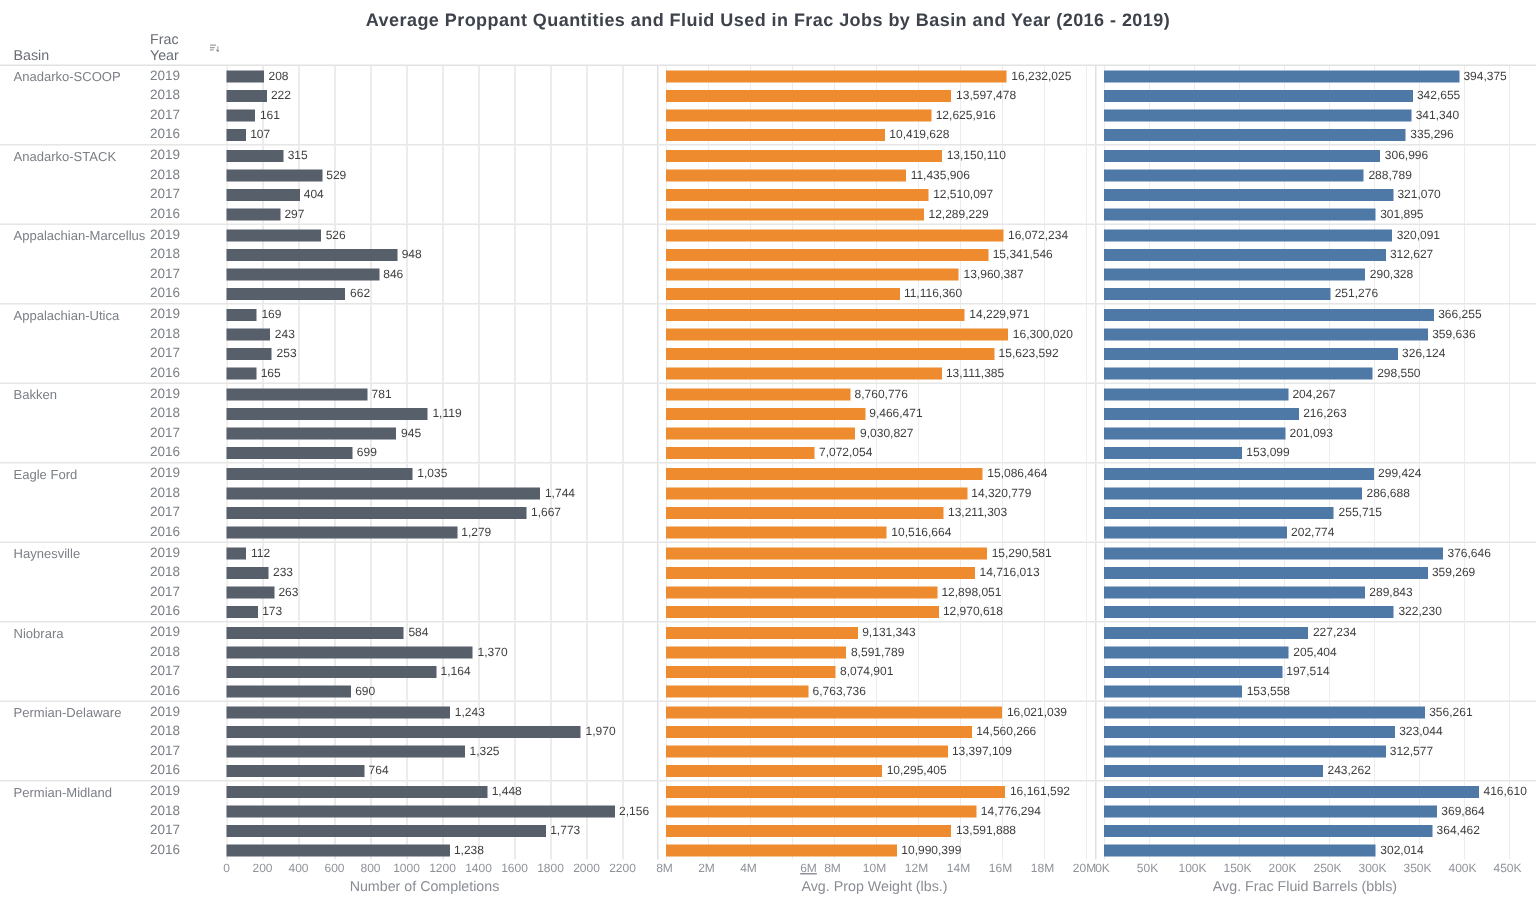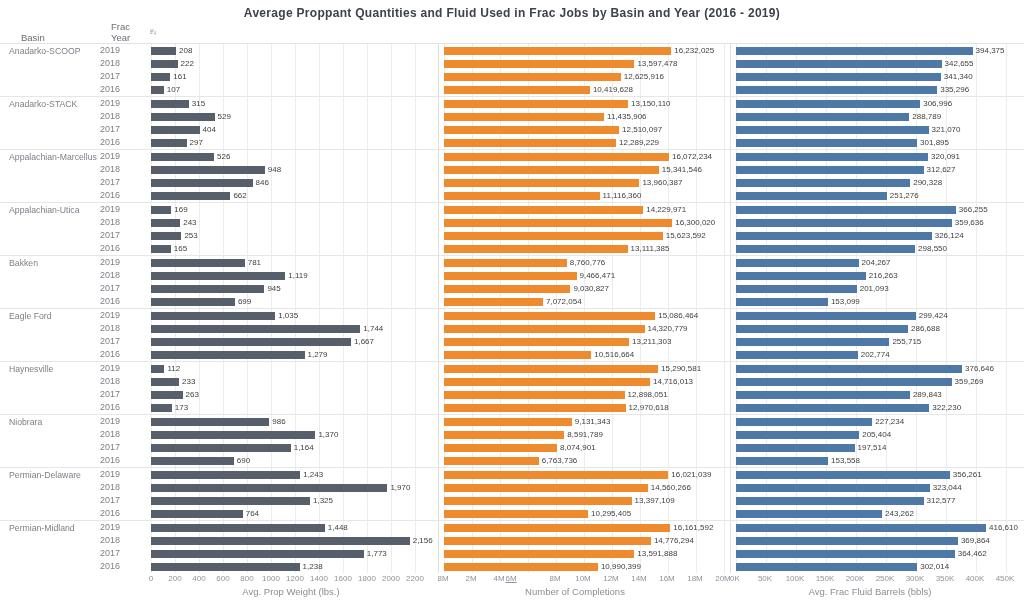--- a/index.html
+++ b/index.html
@@ -5,21 +5,21 @@
   html,body { margin:0; padding:0; background:#ffffff; font-family:"Liberation Sans", sans-serif; }
   .viz { position:relative; width:1024px; height:601px; background:#fff; overflow:hidden; }
 
   .title { text-align:center; padding-top:6px; height:22px; font-size:12px; font-weight:600;
            color:#3d424b; letter-spacing:.3px; }
 
   .hrow { display:flex; align-items:flex-end; height:15px; border-bottom:1px solid #e2e2e2;
           font-size:9.5px; color:#696d74; }
   .hrow .hlabel { display:flex; align-items:center; gap:2px; }
 
-  .c-basin { width:91px; padding-left:21px; box-sizing:content-box; }
+  .c-basin { width:91px; padding-left:9px; box-sizing:content-box; }
   .c-year  { width:46px; }
   .c-p1 { width:292px; } .c-p2 { width:292px; } .c-p3 { width:294px; }
 
   .group { display:flex; border-bottom:1px solid #e6e6e6; }
   .group:last-child { border-bottom:none; }
 
   .g-basin { width:91px; padding-left:9px; font-size:8.7px; color:#7c8087; padding-top:2px;
              white-space:nowrap; overflow:visible; }
   .g-years { width:46px; display:flex; flex-direction:column; }
   .g-years span { height:13px; line-height:13px; font-size:9px; color:#7c8087; }
@@ -518,21 +518,21 @@
         <div class="g-basin">Niobrara</div>
         <div class="g-years">
           <span>2019</span>
           <span>2018</span>
           <span>2017</span>
           <span>2016</span>
         </div>
         <div class="panel p1">
           <div class="brow">
             <div class="bar" style="width: 118.3px; background: rgb(87, 95, 106);"></div>
-            <span class="blabel">986</span>
+            <span class="blabel">584</span>
           </div>
           <div class="brow">
             <div class="bar" style="width: 164.4px; background: rgb(87, 95, 106);"></div>
             <span class="blabel">1,370</span>
           </div>
           <div class="brow">
             <div class="bar" style="width: 139.7px; background: rgb(87, 95, 106);"></div>
             <span class="blabel">1,164</span>
           </div>
           <div class="brow">
@@ -721,21 +721,21 @@
           <span style="left: 216px;">1800</span>
           <span style="left: 240px;">2000</span>
           <span style="left: 264px;">2200</span>
         </div>
       </div>
     <div class="axis-seg s2">
         <div class="ticks" id="ticks-1" style="width:280px">
           <span style="left: 0px;">8M</span>
           <span style="left: 28px;">2M</span>
           <span style="left: 56px;">4M</span>
-          <span style="left: 68px; text-decoration: underline;">6M</span>
+          <span style="left: 96px; text-decoration: underline;">6M</span>
           <span style="left: 112px;">8M</span>
           <span style="left: 140px;">10M</span>
           <span style="left: 168px;">12M</span>
           <span style="left: 196px;">14M</span>
           <span style="left: 224px;">16M</span>
           <span style="left: 252px;">18M</span>
           <span style="left: 280px;">20M</span>
         </div>
       </div>
     <div class="axis-seg s3">
@@ -749,23 +749,23 @@
           <span style="left: 180px;">300K</span>
           <span style="left: 210px;">350K</span>
           <span style="left: 240px;">400K</span>
           <span style="left: 270px;">450K</span>
         </div>
       </div>
   </div>
 
   <div class="axis-titles">
     <div class="axis-spacer"></div>
+    <div class="axis-seg s1">
+        <div class="axis-title" style="width:264px">Number of Completions</div>
+      </div>
     <div class="axis-seg s2">
         <div class="axis-title" style="width:280px">Avg. Prop Weight (lbs.)</div>
       </div>
-    <div class="axis-seg s1">
-        <div class="axis-title" style="width:264px">Number of Completions</div>
-      </div>
     <div class="axis-seg s3">
         <div class="axis-title" style="width:270px">Avg. Frac Fluid Barrels (bbls)</div>
       </div>
   </div>
 </div>
 
 </body></html>

